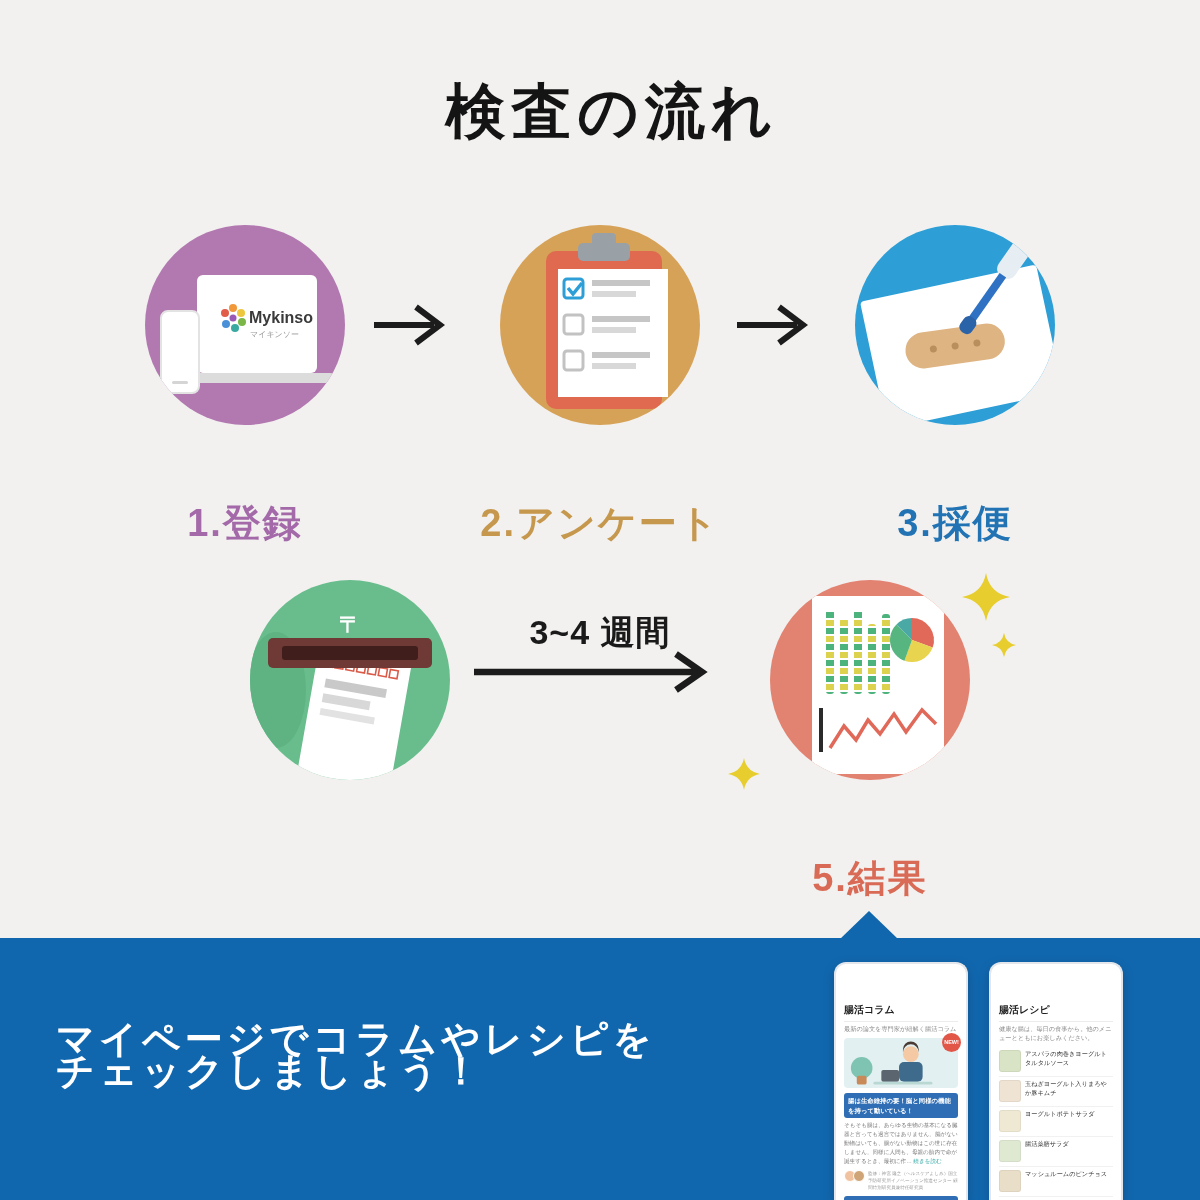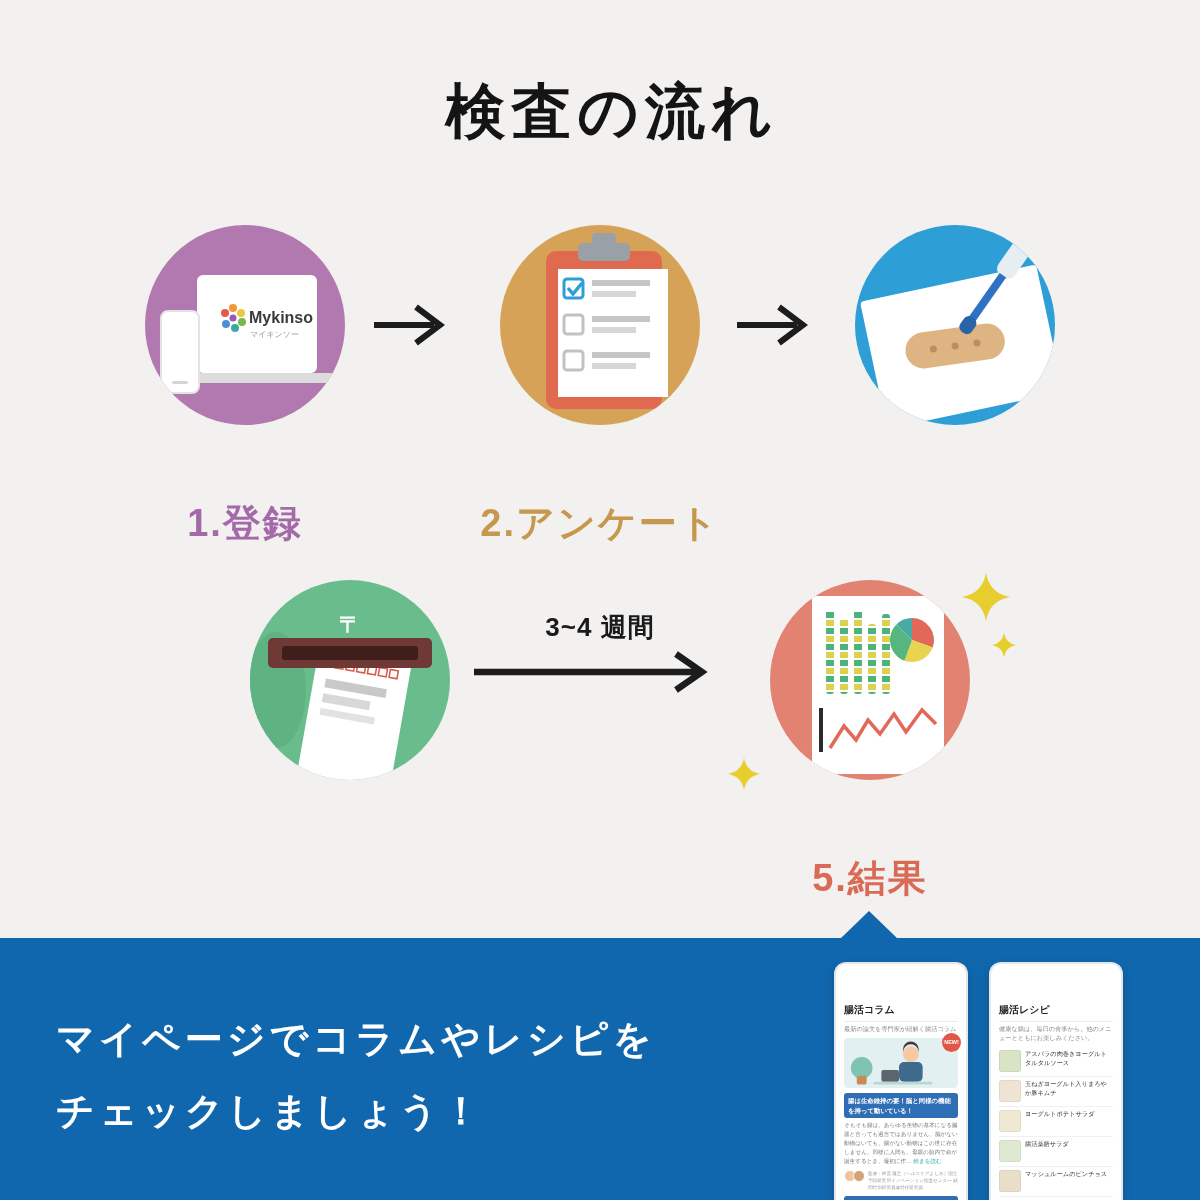--- a/index.html
+++ b/index.html
@@ -24,35 +24,35 @@
   #a3{left:472px;top:650px;}
 
   .step-label{position:absolute;font-size:38px;font-weight:800;text-align:center;letter-spacing:2px;margin-top:40px;}
   #l1{left:145px;top:458px;width:200px;color:#a469a8;}
   #l2{left:425px;top:458px;width:350px;color:#c6984e;}
   #l3{left:855px;top:458px;width:200px;color:#2173b4;}
   #l4{left:250px;top:813px;width:200px;color:#3fae74;}
   #l5{left:770px;top:813px;width:200px;color:#d96b56;}
 
   .wait{position:absolute;left:470px;top:610px;width:260px;text-align:center;
-        font-size:26px;font-weight:800;color:#1a1a1a;letter-spacing:1px;}
+        font-size:34px;font-weight:800;color:#1a1a1a;letter-spacing:1px;}
 
   .sparkle{position:absolute;}
   .sparkle svg{display:block;width:100%;height:100%;}
   #sp1{left:962px;top:573px;width:48px;height:48px;}
   #sp2{left:992px;top:633px;width:24px;height:24px;}
   #sp3{left:728px;top:758px;width:32px;height:32px;}
 
   .banner{position:absolute;left:0;top:938px;width:1200px;height:262px;background:#1167ae;}
   .banner-pointer{position:absolute;left:840px;top:911px;width:0;height:0;
         border-left:29px solid transparent;border-right:29px solid transparent;
         border-bottom:28px solid #1167ae;}
   .banner-line{position:absolute;color:#ffffff;font-weight:800;font-size:38px;letter-spacing:4px;}
   #bl1{left:56px;top:1014px;}
-  #bl2{left:56px;top:1086px;}
+  #bl2{left:56px;top:1046px;}
 
   .phone{position:absolute;top:962px;width:134px;height:240px;background:#ffffff;
          border:2px solid #e3e6ea;border-bottom:none;border-radius:12px 12px 0 0;
          box-shadow:0 4px 12px rgba(0,0,0,0.18);overflow:hidden;box-sizing:border-box;
          padding:8px 8px 0 8px;}
   #phone1{left:834px;}
   #phone2{left:989px;}
 
   .ph-header{font-size:10px;font-weight:bold;color:#1f1f1f;padding-bottom:4px;border-bottom:1px solid #ececec;margin-top:31px;}
   .ph-sub{font-size:6.2px;color:#8a8a8a;margin:3px 0 4px 0;line-height:1.45;}
@@ -181,20 +181,21 @@
           <rect x="131" y="2" width="20" height="48" rx="9" fill="#e6edf3"></rect>
           <rect x="137" y="48" width="8" height="56" fill="#2f72c4"></rect>
           <rect x="134" y="100" width="14" height="18" rx="6" fill="#2b63a8"></rect>
         </g>
       </g>
     </svg>
   </div>
 
   <div class="step-label" id="l1">1.登録</div>
   <div class="step-label" id="l2">2.アンケート</div>
+  <div class="step-label" id="l3">3.採便</div>
 
   <div class="circle" id="c4">
     <svg viewBox="0 0 200 200">
       <defs>
           <clipPath id="clip4">
             <circle cx="100" cy="100" r="100"></circle>
           </clipPath>
         </defs>
       <circle cx="100" cy="100" r="100" fill="#69bd8d"></circle>
       <g clip-path="url(#clip4)">

